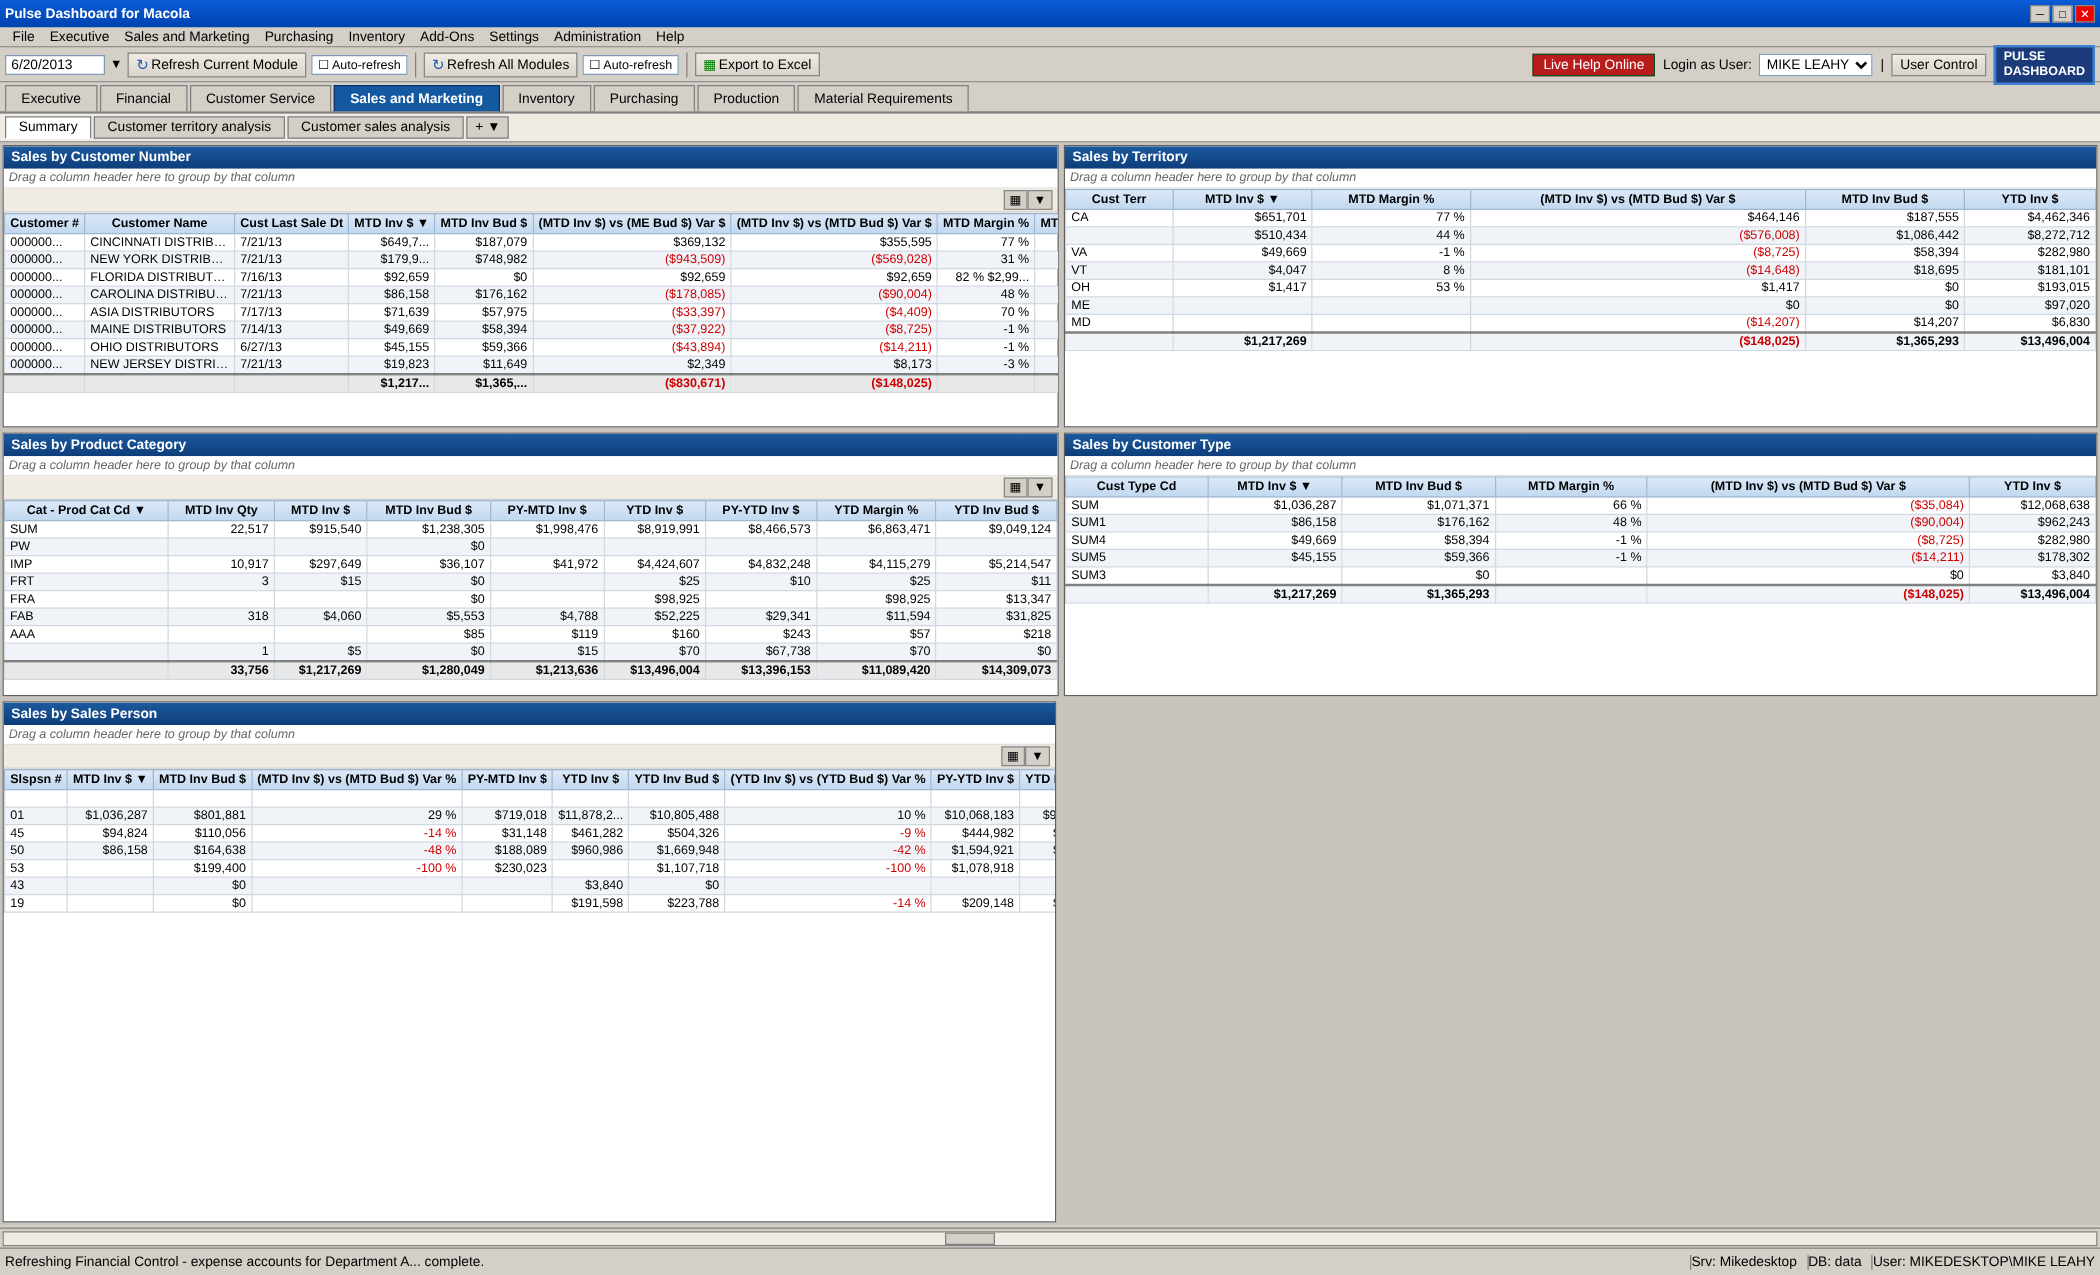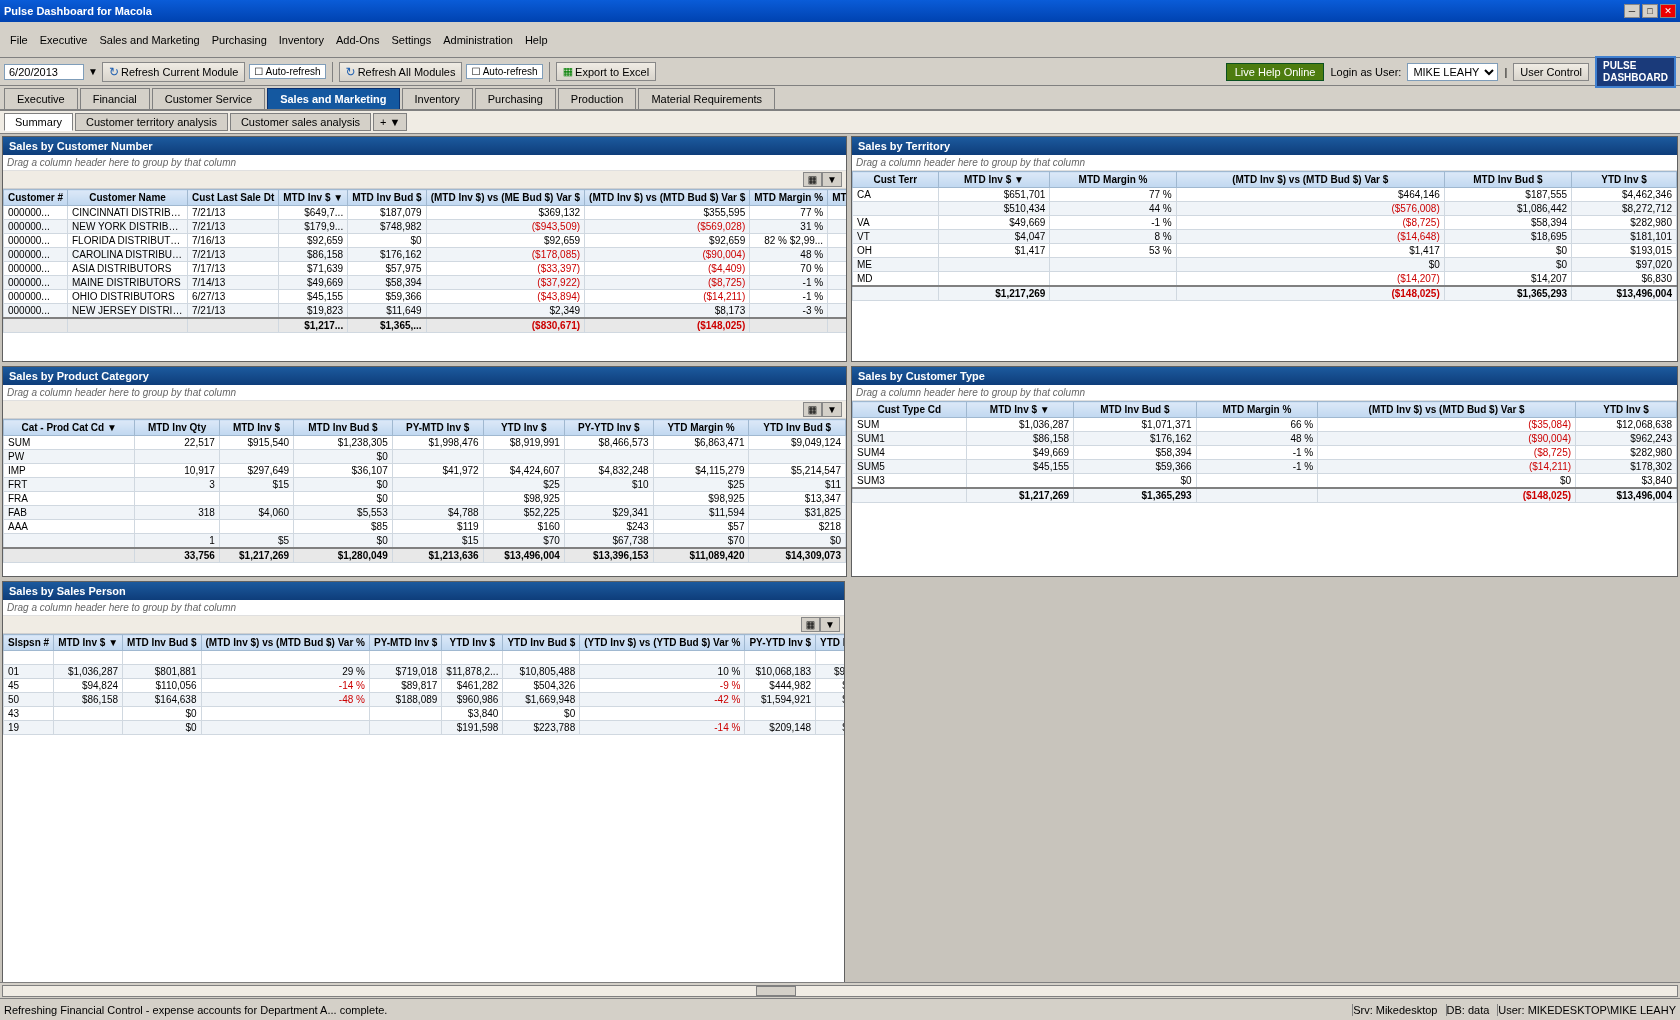--- a/index.html
+++ b/index.html
@@ -6,31 +6,31 @@
     body { font-family: 'Tahoma', 'Arial', sans-serif; font-size: 11px; background: #d4d0c8; overflow: hidden; width: 1680px; height: 1020px; }
     
     
     #titlebar { background: linear-gradient(to bottom, #0a5cd8, #0042b0); color: white; height: 22px; display: flex; align-items: center; justify-content: space-between; padding: 0 4px; }
     #titlebar .title { font-size: 11px; font-weight: bold; }
     #titlebar .win-controls { display: flex; gap: 2px; }
     #titlebar .win-btn { width: 16px; height: 14px; background: #d4d0c8; border: 1px solid #888; font-size: 9px; display: flex; align-items: center; justify-content: center; cursor: pointer; color: black; }
     #titlebar .win-btn.close { background: #e00; color: white; }
     
     
-    #menubar { background: #d4d0c8; height: 36px; display: flex; align-items: center; padding: 0 4px; border-bottom: 1px solid #808080; }
+    #menubar { background: #d4d0c8; height: 16px; display: flex; align-items: center; padding: 0 4px; border-bottom: 1px solid #808080; }
     #menubar span { padding: 2px 6px; font-size: 11px; cursor: pointer; }
     
     
     #toolbar { background: #d4d0c8; height: 28px; display: flex; align-items: center; padding: 2px 4px; gap: 4px; border-bottom: 1px solid #808080; }
     .toolbar-date { background: white; border: 1px solid #7f9db9; padding: 1px 4px; font-size: 11px; width: 80px; }
     .toolbar-btn { background: linear-gradient(to bottom, #f0ece4, #d8d4cc); border: 1px solid #888; padding: 2px 6px; font-size: 11px; cursor: pointer; display: flex; align-items: center; gap: 2px; }
     .refresh-icon { color: #2060b0; font-size: 12px; }
     .auto-refresh-check { background: white; border: 1px solid #7f9db9; padding: 1px 4px; font-size: 10px; }
     .separator { width: 1px; background: #808080; height: 20px; margin: 0 2px; }
-    .live-help-btn { background: #4d7c0f; color: white; border: 1px solid #0a5020; padding: 2px 8px; font-size: 11px; cursor: pointer; }
+    .live-help-btn { background: #b91c1c; color: white; border: 1px solid #0a5020; padding: 2px 8px; font-size: 11px; cursor: pointer; }
     .toolbar-right { margin-left: auto; display: flex; align-items: center; gap: 6px; }
     .user-label { font-size: 11px; }
     .user-select { background: white; border: 1px solid #7f9db9; font-size: 11px; padding: 1px; }
     
     
     #module-tabs { background: #d4d0c8; display: flex; align-items: flex-end; padding: 2px 4px 0 4px; border-bottom: 2px solid #808080; }
     .module-tab { padding: 4px 12px; font-size: 11px; cursor: pointer; border: 1px solid #808080; border-bottom: none; margin-right: 2px; background: #d4d0c8; }
     .module-tab.active { background: #1458a0; color: white; font-weight: bold; border-color: #0a3070; }
     
     
@@ -609,40 +609,52 @@
                 <td class="right">$10,805,488</td>
                 <td class="right">10 %</td>
                 <td class="right">$10,068,183</td>
                 <td class="right">$9,884,722</td>
               </tr>
               <tr>
                 <td>45</td>
                 <td class="right">$94,824</td>
                 <td class="right">$110,056</td>
                 <td class="right" style="color: rgb(204, 0, 0);">-14 %</td>
-                <td class="right">$89,817</td>
+                <td class="right">$31,148</td>
                 <td class="right">$461,282</td>
                 <td class="right">$504,326</td>
                 <td class="right" style="color: rgb(204, 0, 0);">-9 %</td>
                 <td class="right">$444,982</td>
                 <td class="right">$307,900</td>
               </tr>
               <tr>
                 <td>50</td>
                 <td class="right">$86,158</td>
                 <td class="right">$164,638</td>
                 <td class="right" style="color: rgb(204, 0, 0);">-48 %</td>
                 <td class="right">$188,089</td>
                 <td class="right">$960,986</td>
                 <td class="right">$1,669,948</td>
                 <td class="right" style="color: rgb(204, 0, 0);">-42 %</td>
                 <td class="right">$1,594,921</td>
                 <td class="right">$758,532</td>
               </tr>
               <tr>
+                <td>53</td>
+                <td class="right"></td>
+                <td class="right">$199,400</td>
+                <td class="right" style="color: rgb(204, 0, 0);">-100 %</td>
+                <td class="right">$230,023</td>
+                <td class="right"></td>
+                <td class="right">$1,107,718</td>
+                <td class="right" style="color: rgb(204, 0, 0);">-100 %</td>
+                <td class="right">$1,078,918</td>
+                <td class="right"></td>
+              </tr>
+              <tr>
                 <td>43</td>
                 <td class="right"></td>
                 <td class="right">$0</td>
                 <td class="right"></td>
                 <td class="right"></td>
                 <td class="right">$3,840</td>
                 <td class="right">$0</td>
                 <td class="right"></td>
                 <td class="right"></td>
                 <td class="right">$3,840</td>

